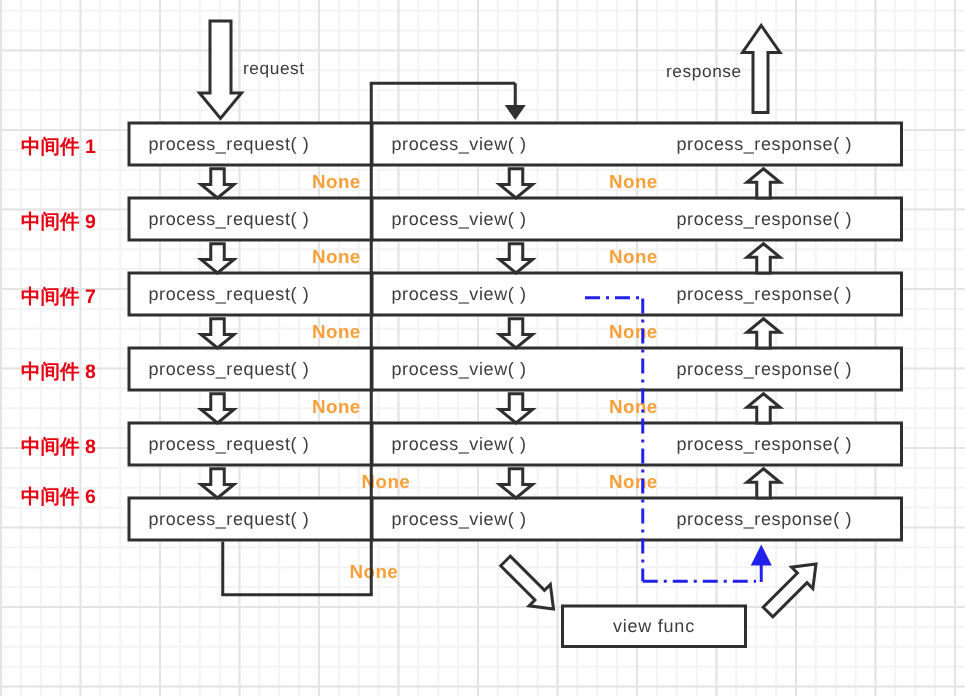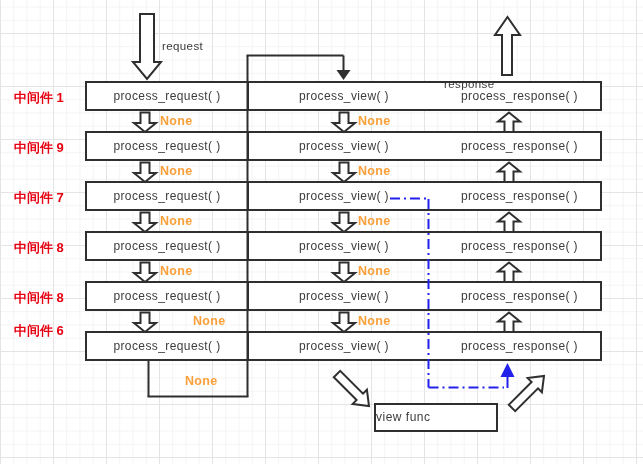--- a/index.html
+++ b/index.html
@@ -27,46 +27,47 @@
   .mrow{
     position:absolute;left:85px;width:513px;height:26px;
     background:#fff;border:2px solid var(--line);
   }
   .r1{top:81px}.r2{top:131px}.r3{top:181px}.r4{top:231px}.r5{top:281px}.r6{top:331px}
   .mrow .divider{
     position:absolute;left:160px;top:-2px;width:2px;height:30px;background:var(--line);
   }
   .cell{
     position:absolute;top:0;height:14px;line-height:26px;
-    text-align:center;font-size:12px;letter-spacing:0.4px;color:var(--boxtext);
+    font-size:12px;letter-spacing:0.4px;color:var(--boxtext);
     white-space:nowrap;
+    padding-left:12px;
   }
   .cell.req{left:0;width:160px;}
   .cell.view{left:162px;width:190px;}
   .cell.resp{left:352px;width:161px;}
   .mlabel{
     position:absolute;left:14px;width:60px;text-align:left;
     color:var(--red);font-weight:bold;font-size:13px;white-space:nowrap;
   }
   .l1{top:89px}.l2{top:139px}.l3{top:189px}.l4{top:239px}.l5{top:289px}.l6{top:322px}
   .flow-label{
     position:absolute;font-size:11.5px;color:#3a3a3a;letter-spacing:0.4px;white-space:nowrap;
   }
   .none{
     position:absolute;color:var(--orange);font-weight:bold;
-    font-size:12.5px;letter-spacing:0.3px;white-space:nowrap;
+    font-size:12.5px;letter-spacing:0.3px;white-space:nowrap;margin-left:48px;
   }
   .httpresp{
     position:absolute;left:395px;top:264px;color:var(--blue);
     font-size:13px;letter-spacing:0.3px;white-space:nowrap;
   }
   #viewfunc{
     position:absolute;left:374px;top:403px;width:120px;height:25px;
     background:#fff;border:2px solid var(--line);
-    text-align:left;line-height:25px;font-size:12px;letter-spacing:0.5px;color:var(--boxtext);
+    text-align:center;line-height:25px;font-size:12px;letter-spacing:0.5px;color:var(--boxtext);
   }
   svg.overlay{position:absolute;left:0;top:0;pointer-events:none;}
   .harrow{fill:#fff;stroke:var(--line);stroke-width:2;}
   .kline{stroke:var(--line);stroke-width:2;fill:none;}
   .bline{stroke:var(--blue);stroke-width:2;fill:none;}
 </style>
 </head>
 <body>
 
 <div id="canvas">
@@ -109,21 +110,21 @@
     <span class="divider"></span>
   </div>
   <div class="mrow r6">
     <span class="cell req">process_request( )</span>
     <span class="cell view">process_view( )</span>
     <span class="cell resp">process_response( )</span>
     <span class="divider"></span>
   </div>
 
   <span class="flow-label" style="left:162px;top:40px;">request</span>
-  <span class="flow-label" style="left:444px;top:42px;margin-top:36px;">response</span>
+  <span class="flow-label" style="left:444px;top:42px;">response</span>
 
   <span class="none" style="left:160px;top:114px;">None</span>
   <span class="none" style="left:358px;top:114px;">None</span>
   <span class="none" style="left:160px;top:164px;">None</span>
   <span class="none" style="left:358px;top:164px;">None</span>
   <span class="none" style="left:160px;top:214px;">None</span>
   <span class="none" style="left:358px;top:214px;">None</span>
   <span class="none" style="left:160px;top:264px;">None</span>
   <span class="none" style="left:358px;top:264px;">None</span>
   <span class="none" style="left:193px;top:314px;">None</span>

